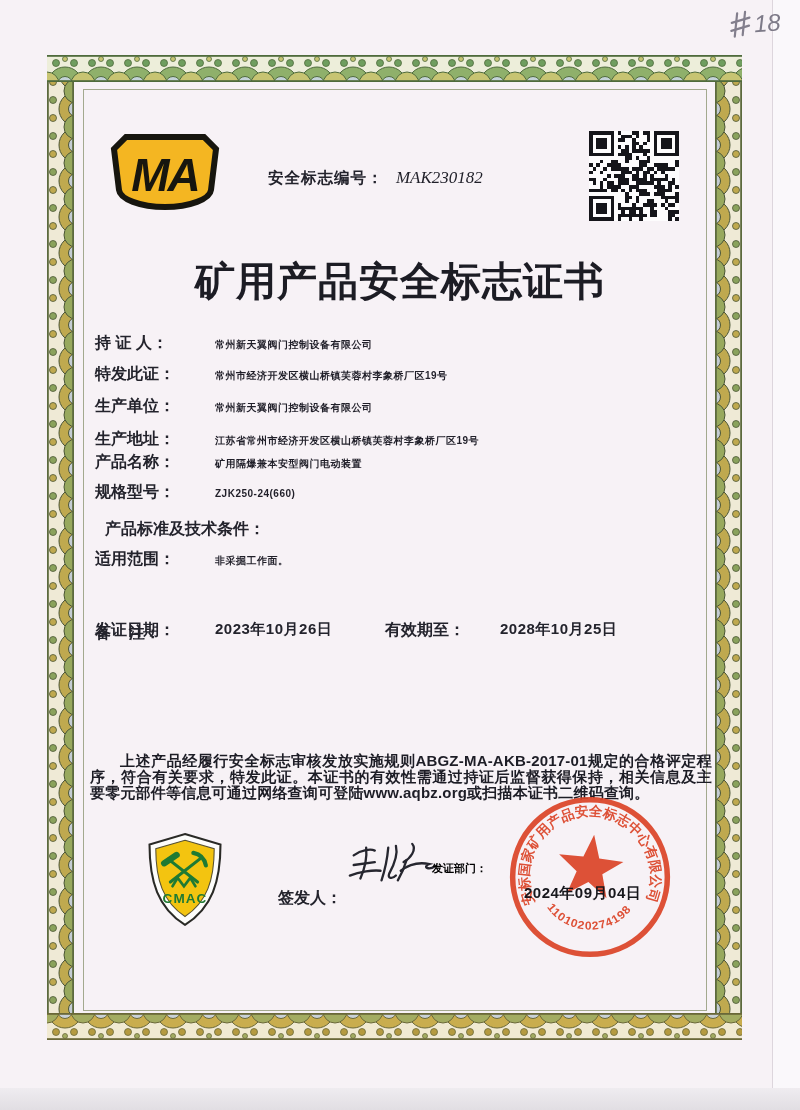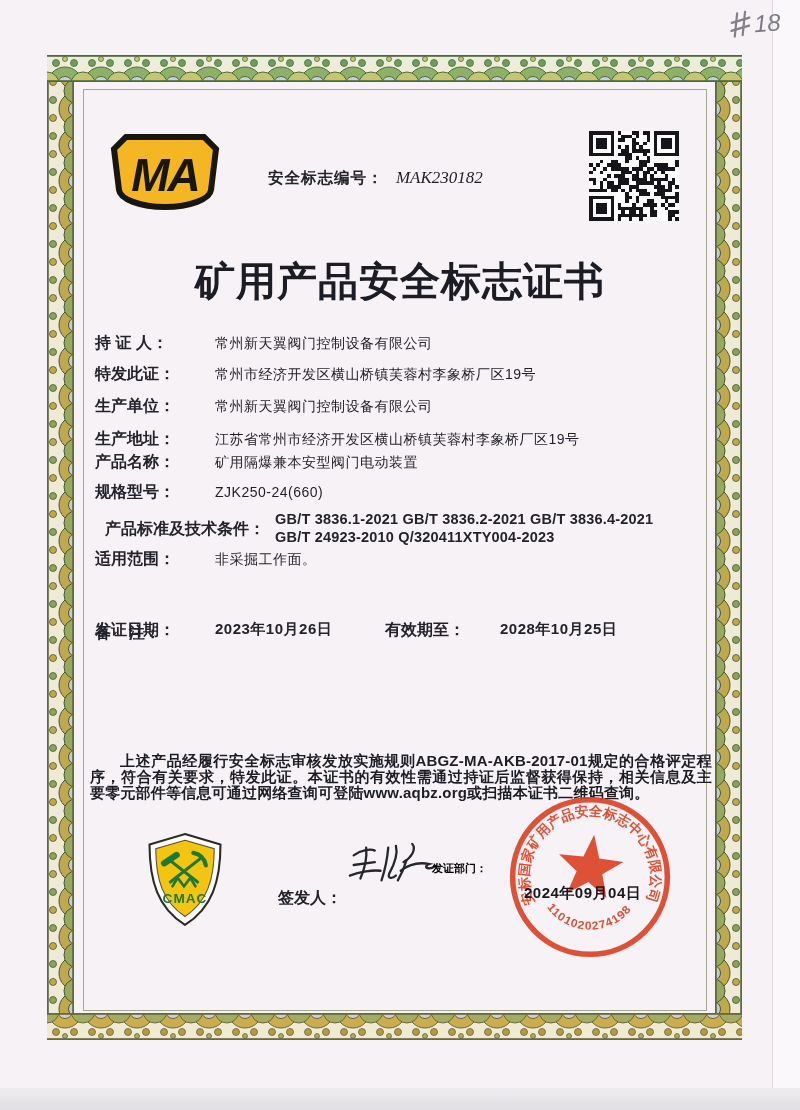--- a/index.html
+++ b/index.html
@@ -25,21 +25,21 @@
   .ma-logo{position:absolute;left:110px;top:133px;width:110px;height:78px;}
   .certno-line{position:absolute;left:268px;top:168px;white-space:nowrap;}
   .certno-label{font-weight:bold;font-size:15.5px;color:#23232c;letter-spacing:1px;}
   .certno-value{font-family:"Liberation Serif", serif;font-size:17px;color:#1f1f28;margin-left:8px;font-style:italic;}
   .qr{position:absolute;left:589px;top:131px;width:90px;height:90px;background:#fdfcfd;}
   .cert-title{position:absolute;left:0;top:244px;width:800px;text-align:center;
     font-size:40px;font-weight:800;color:#1c1c24;letter-spacing:1px;margin-top:10px;}
 
   .row{position:absolute;left:95px;width:622px;color:#23232c;}
   .flabel{display:inline-block;width:120px;font-weight:bold;font-size:16px;white-space:pre;color:#23232c;}
-  .fvalue{font-weight:normal;font-size:14px;color:#201f29;letter-spacing:0.5px;}
+  .fvalue{font-weight:bold;font-size:10px;color:#201f29;letter-spacing:0.5px;}
   .row-std{display:flex;}
   .row-std .flabel-wide{width:180px;font-weight:bold;font-size:16px;padding-top:9px;flex:none;text-align:center;}
   .row-std .fvalue-block{width:415px;font-weight:bold;font-size:14.5px;line-height:18px;letter-spacing:0.2px;}
   .ilabel{position:absolute;font-weight:bold;font-size:16px;white-space:nowrap;}
   .ivalue{position:absolute;font-weight:bold;font-size:15px;white-space:nowrap;letter-spacing:0.5px;}
 
   .statement{position:absolute;left:90px;top:722px;width:622px;
     font-size:15px;font-weight:700;line-height:16px;color:#1d1d26;
     text-indent:2em;text-align:justify;letter-spacing:0.2px;margin-top:31px;}
 
@@ -398,21 +398,20 @@
   <span class="flabel">生产地址：</span><span class="fvalue">江苏省常州市经济开发区横山桥镇芙蓉村李象桥厂区19号</span>
 </div>
 <div class="row" style="top:452px">
   <span class="flabel">产品名称：</span><span class="fvalue">矿用隔爆兼本安型阀门电动装置</span>
 </div>
 <div class="row" style="top:482px">
   <span class="flabel">规格型号：</span><span class="fvalue">ZJK250-24(660)</span>
 </div>
 <div class="row row-std" style="top:510px">
   <span class="flabel-wide">产品标准及技术条件：</span>
-  <span class="fvalue-block">GB/T 3836.1-2021 GB/T 3836.2-2021 GB/T 3836.4-2021 GB/T 24923-2010 Q/320411XTY004-2023</span>
 </div>
 <div class="row" style="top:549px">
   <span class="flabel">适用范围：</span><span class="fvalue">非采掘工作面。</span>
 </div>
 <div class="row" style="top:620px;height:22px">
   <span class="ilabel" style="left:0">发证日期：</span>
   <span class="ivalue" style="left:120px">2023年10月26日</span>
   <span class="ilabel" style="left:290px">有效期至：</span>
   <span class="ivalue" style="left:405px">2028年10月25日</span>
 </div>

